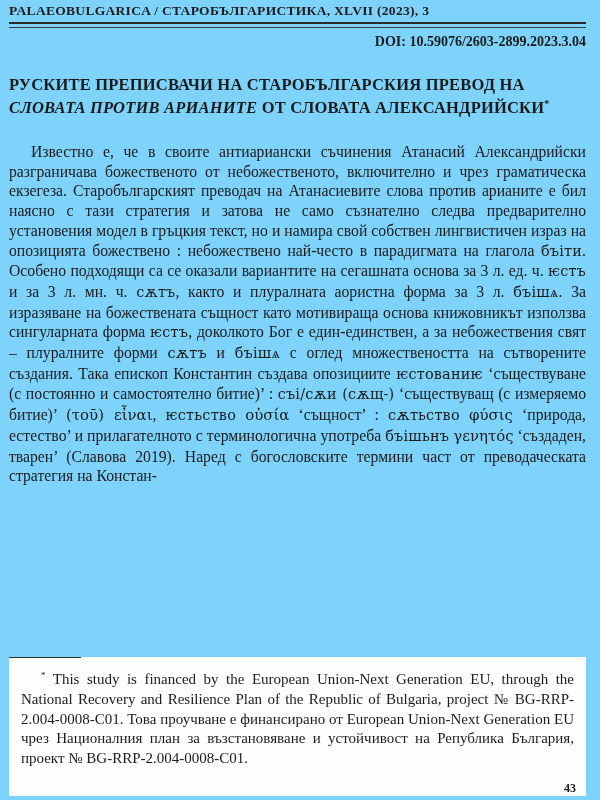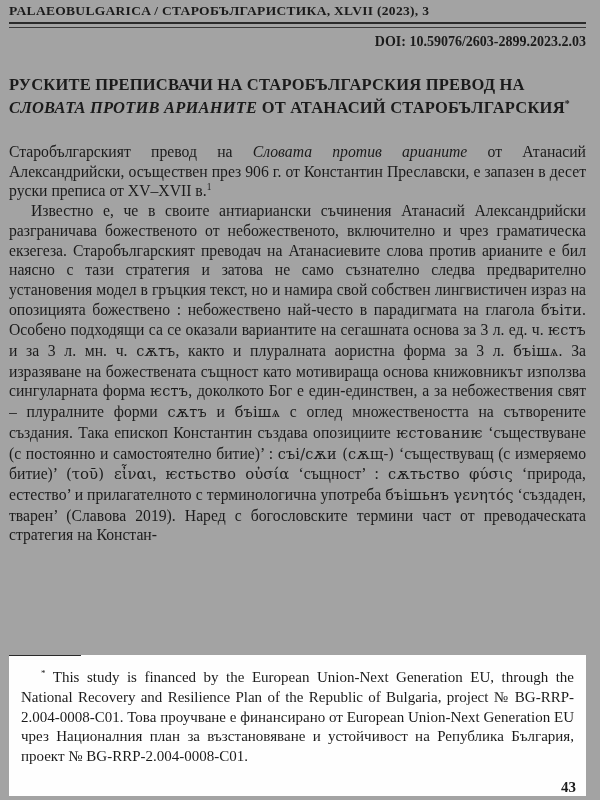--- a/index.html
+++ b/index.html
@@ -1,49 +1,48 @@
 <!DOCTYPE html>
 <html><head>
 <meta charset="utf-8">
 <style>
   html,body{margin:0;padding:0;}
   body{width:600px;height:800px;background:#e9e9e9;font-family:"Liberation Serif","DejaVu Serif",serif;}
-  .page{position:relative;width:600px;height:800px;background:#a3a3a3;color:#1b1b1b;overflow:hidden;box-sizing:border-box;}
+  .page{position:relative;width:600px;height:800px;background:#7dd3fc;color:#1b1b1b;overflow:hidden;box-sizing:border-box;}
   .content{position:absolute;top:0;left:9px;right:14px;height:648px;overflow:hidden;padding-top:3px;}
   .journal{font-weight:bold;font-size:13.5px;letter-spacing:0.3px;white-space:nowrap;}
   .rule{margin-top:3px;height:3px;border-top:2.5px solid #2a2a2a;border-bottom:1px solid #3a3a3a;}
   .doi{margin-top:6px;text-align:right;font-weight:bold;font-size:14px;}
   .author{margin-top:106px;font-style:italic;font-size:15.5px;}
   .title{margin-top:24px;font-weight:bold;font-size:16.5px;line-height:22.5px;letter-spacing:0.2px;}
   .bodytext{margin-top:23px;font-size:15.7px;line-height:19.7px;text-align:justify;}
   .para{margin:0;}
   .para.indent{text-indent:22px;}
   .seg-i,.seg-bi{font-style:italic;}
   .seg-sup{font-size:0.6em;vertical-align:super;line-height:0;}
   .seg-ocs{font-family:"DejaVu Serif",serif;font-size:0.92em;letter-spacing:0.2px;}
   .seg-grk{font-family:"DejaVu Serif",serif;font-size:0.95em;margin-top:47px;}
   .footer{position:absolute;left:9px;right:14px;bottom:4px;background:#fefefe;}
   .fnrule{width:72px;border-top:1.6px solid #2a2a2a;margin:0 0 7px 0;}
   .fnote{margin:12px;font-size:15px;line-height:19.8px;text-align:justify;text-indent:20px;}
-  .pagenum{margin-top:0;text-align:right;font-size:15px;font-weight:bold;padding-right:10px;}
+  .pagenum{margin-top:0;text-align:right;font-size:12px;font-weight:bold;padding-right:10px;}
 </style>
 </head>
 <body>
 
 <div class="page">
   <div class="content">
     <div class="journal">PALAEOBULGARICA / СТАРОБЪЛГАРИСТИКА, XLVII (2023), 3</div>
     <div class="rule"></div>
-    <div class="doi">DOI: 10.59076/2603-2899.2023.2.03</div>
+    <div class="doi">DOI: 10.59076/2603-2899.2023.3.04</div>
     <div class="title">
       <div>РУСКИТЕ ПРЕПИСВАЧИ НА СТАРОБЪЛГАРСКИЯ ПРЕВОД НА</div>
-      <div><span class="seg-bi">СЛОВАТА ПРОТИВ АРИАНИТЕ</span><span class="seg-b"> ОТ АТАНАСИЙ СТАРОБЪЛГАРСКИЯ</span><sup class="seg-sup">*</sup></div>
+      <div><span class="seg-bi">СЛОВАТА ПРОТИВ АРИАНИТЕ</span><span class="seg-b"> ОТ СЛОВАТА АЛЕКСАНДРИЙСКИ</span><sup class="seg-sup">*</sup></div>
     </div>
     <div class="bodytext">
-        <p class="para"><span>Старобългарският превод на </span><span class="seg-i">Словата против арианите</span><span> от Атанасий Александрийски, осъществен през 906 г. от Константин Преславски, е запазен в десет руски преписа от XV–XVII в.</span><sup class="seg-sup">1</sup></p>
         <p class="para indent"><span>Известно е, че в своите антиариански съчинения Атанасий Александрийски разграничава божественото от небожественото, включително и чрез граматическа екзегеза. Старобългарският преводач на Атанасиевите слова против арианите е бил наясно с тази стратегия и затова не само съзнателно следва предварително установения модел в гръцкия текст, но и намира свой собствен лингвистичен израз на опозицията божествено : небожествено най-често в парадигмата на глагола </span><span class="seg-ocs">бъіти</span><span>. Особено подходящи са се оказали вариантите на сегашната основа за 3 л. ед. ч. </span><span class="seg-ocs">ѥстъ</span><span> и за 3 л. мн. ч. </span><span class="seg-ocs">сѫтъ</span><span>, както и плуралната аористна форма за 3 л. </span><span class="seg-ocs">бъішѧ</span><span>. За изразяване на божествената същност като мотивираща основа книжовникът използва сингуларната форма </span><span class="seg-ocs">ѥстъ</span><span>, доколкото Бог е един-единствен, а за небожествения свят – плуралните форми </span><span class="seg-ocs">сѫтъ</span><span> и </span><span class="seg-ocs">бъішѧ</span><span> с оглед множествеността на сътворените създания. Така епископ Константин създава опозициите </span><span class="seg-ocs">ѥстованиѥ</span><span> ‘съществуване (с постоянно и самостоятелно битие)’ : </span><span class="seg-ocs">съі/сѫи (сѫщ-)</span><span> ‘съществуващ (с измеряемо битие)’ </span><span class="seg-grk">(τοῦ) εἶναι</span><span>, </span><span class="seg-ocs">ѥстьство</span><span> </span><span class="seg-grk">οὐσία</span><span> ‘същност’ : </span><span class="seg-ocs">сѫтьство</span><span> </span><span class="seg-grk">φύσις</span><span> ‘природа, естество’ и прилагателното с терминологична употреба </span><span class="seg-ocs">бъішьнъ</span><span> </span><span class="seg-grk">γενητός</span><span> ‘създаден, тварен’ (Славова 2019). Наред с богословските термини част от преводаческата стратегия на Констан-</span></p>
       </div>
   </div>
   <div class="footer">
     <div class="fnrule"></div>
     <div>
         <p class="fnote"><sup class="seg-sup">*</sup><span> This study is financed by the European Union-Next Generation EU, through the National Recovery and Resilience Plan of the Republic of Bulgaria, project № BG-RRP-2.004-0008-C01. Това проучване е финансирано от European Union-Next Generation EU чрез Националния план за възстановяване и устойчивост на Република България, проект № BG-RRP-2.004-0008-C01.</span></p>
       </div>
     <div class="pagenum">43</div>
   </div>

